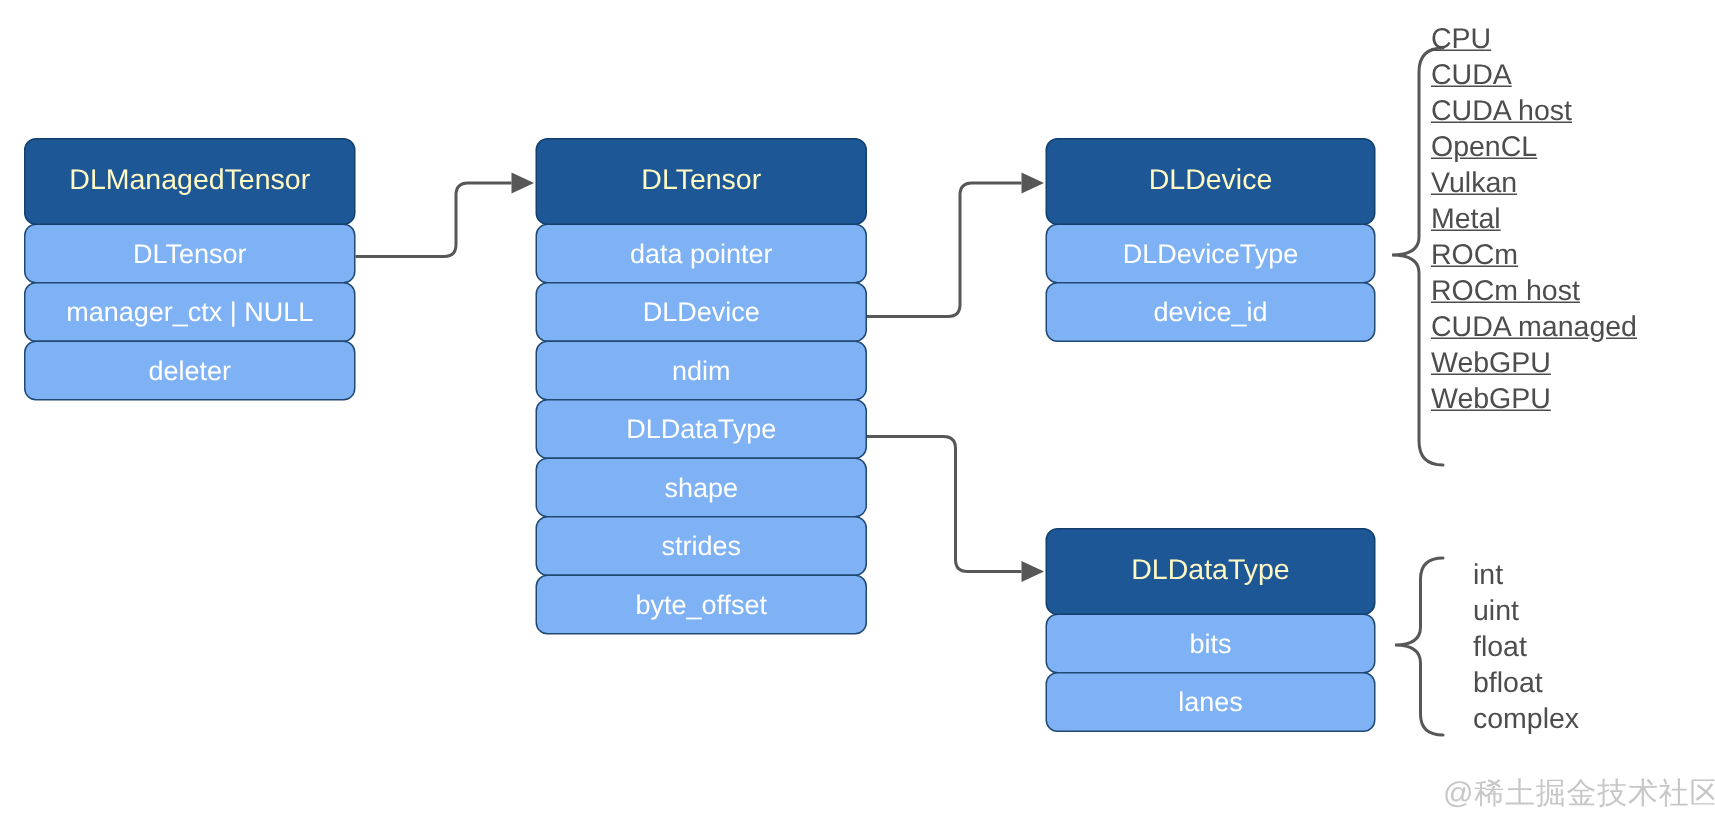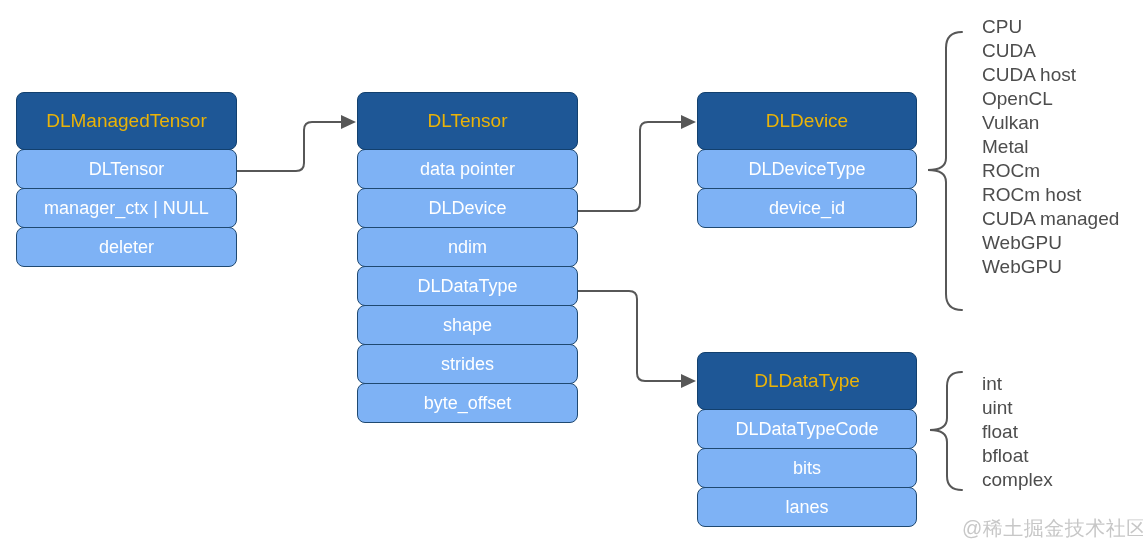--- a/index.html
+++ b/index.html
@@ -17,38 +17,38 @@
   }
   .svg-layer{position:absolute;left:0;top:0;width:1143px;height:556px;pointer-events:none;}
   .connector{stroke:var(--connector);stroke-width:2;fill:none;stroke-linejoin:round;}
   .arrowhead{fill:var(--connector);stroke:none;}
   .brace{stroke:var(--connector);stroke-width:2;fill:none;stroke-linecap:round;}
 
   .class-box{position:absolute;}
   .box-header{
     height:58px;border-radius:8px;box-sizing:border-box;
     background:var(--header-fill);border:1px solid var(--header-border);
-    color:#eab308;font-size:19px;
+    color:#fef9c3;font-size:19px;
     display:flex;align-items:center;justify-content:center;
     position:relative;z-index:2;
   }
   .box-field{
     height:40px;margin-top:-1px;border-radius:8px;box-sizing:border-box;
     background:var(--field-fill);border:1px solid var(--box-border);
     color:#ffffff;font-size:18px;
     display:flex;align-items:center;justify-content:center;
     position:relative;z-index:1;
   }
   #box-dlmanagedtensor{left:16px;top:92px;width:221px;}
   #box-dltensor      {left:357px;top:92px;width:221px;}
   #box-dldevice      {left:697px;top:92px;width:220px;}
   #box-dldatatype    {left:697px;top:352px;width:220px;}
 
   .enum-list{position:absolute;color:var(--list-text);font-size:19px;line-height:24px;white-space:nowrap;}
-  #device-type-list{left:982px;top:15px;}
+  #device-type-list{left:954px;top:15px;text-decoration:underline;}
   #data-type-code-list{left:982px;top:372px;}
 
   .watermark{
     position:absolute;left:962px;top:515px;
     color:var(--watermark);font-size:20px;letter-spacing:0.5px;white-space:nowrap;
   }
 </style>
 </head>
 <body style="--header-fill: #1E5796; --header-border: #12406E; --field-fill: #7EB2F5; --box-border: #1F4971; --connector: #575757; --list-text: #4D4D4D; --watermark: #C7C7C7;">
 
@@ -88,21 +88,20 @@
 </div>
 
 <div class="class-box" id="box-dldevice">
   <div class="box-header">DLDevice</div>
   <div class="box-field">DLDeviceType</div>
   <div class="box-field">device_id</div>
 </div>
 
 <div class="class-box" id="box-dldatatype">
   <div class="box-header">DLDataType</div>
-  <div class="box-field">DLDataTypeCode</div>
   <div class="box-field">bits</div>
   <div class="box-field">lanes</div>
 </div>
 
 <div class="enum-list" id="device-type-list">
   <div class="enum-item">CPU</div>
   <div class="enum-item">CUDA</div>
   <div class="enum-item">CUDA host</div>
   <div class="enum-item">OpenCL</div>
   <div class="enum-item">Vulkan</div>

